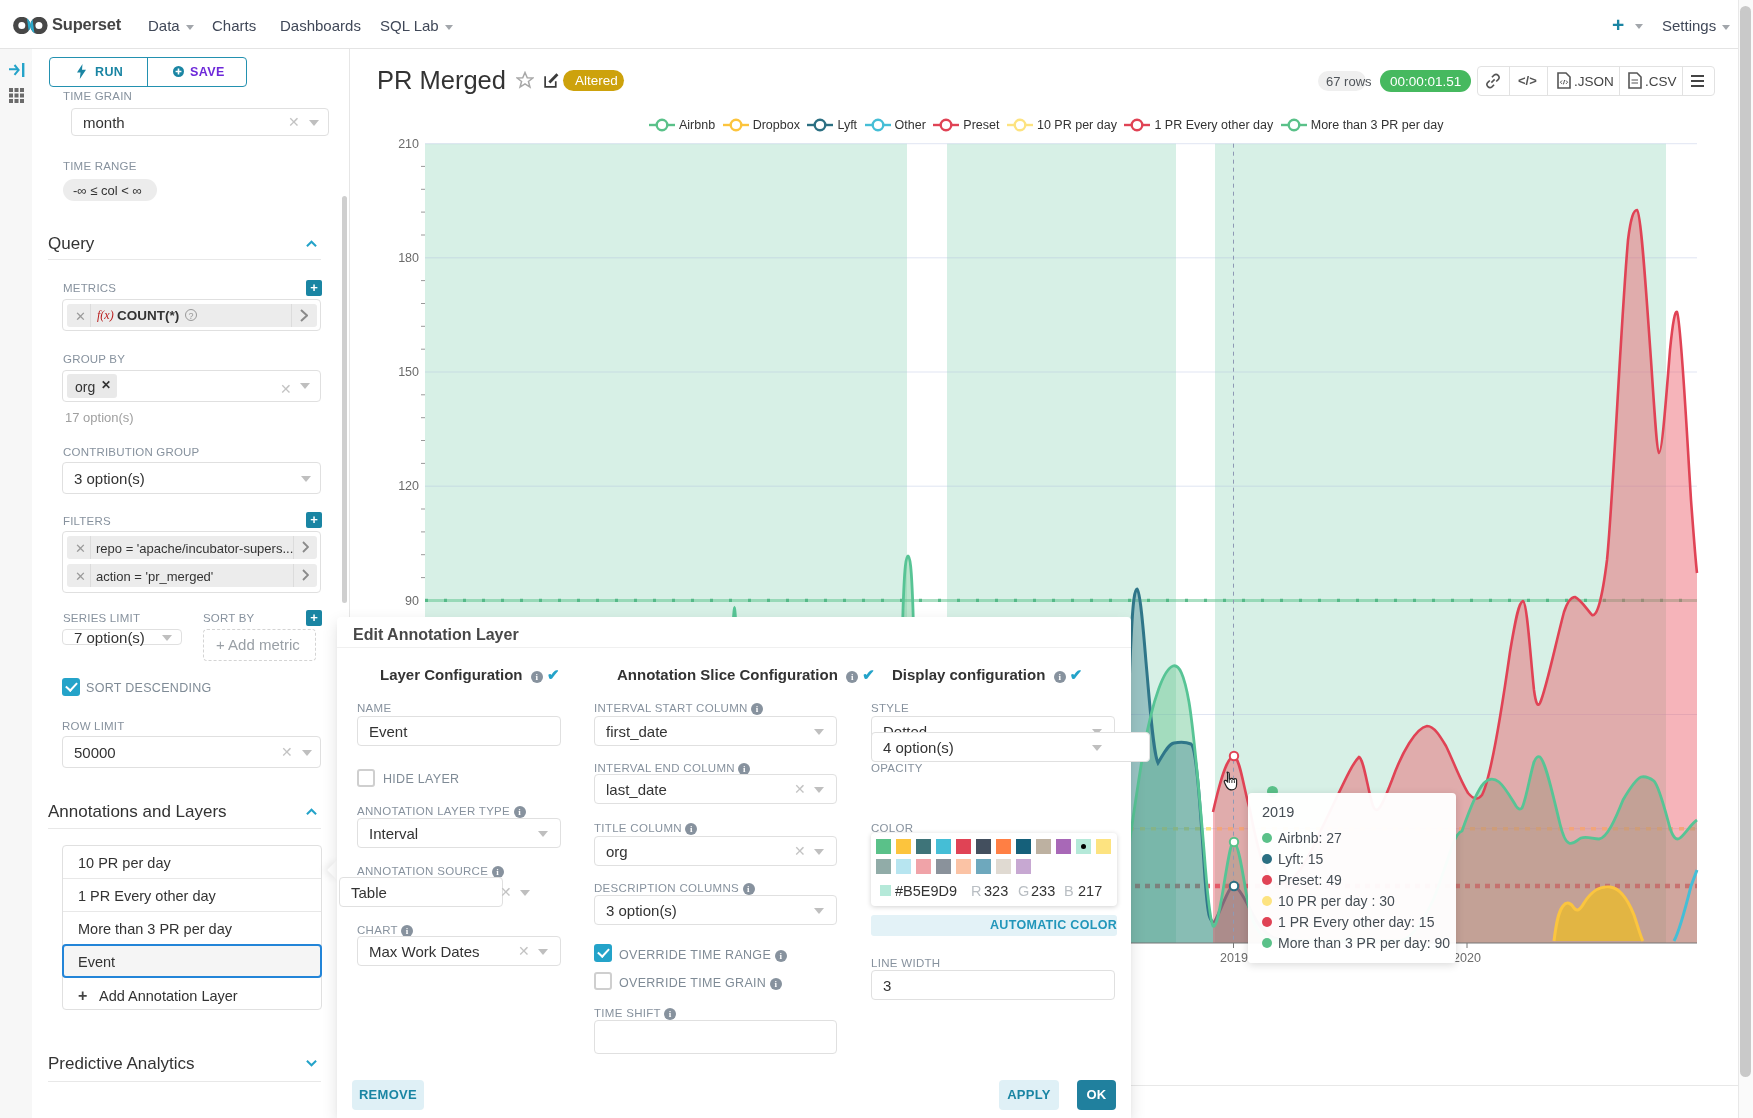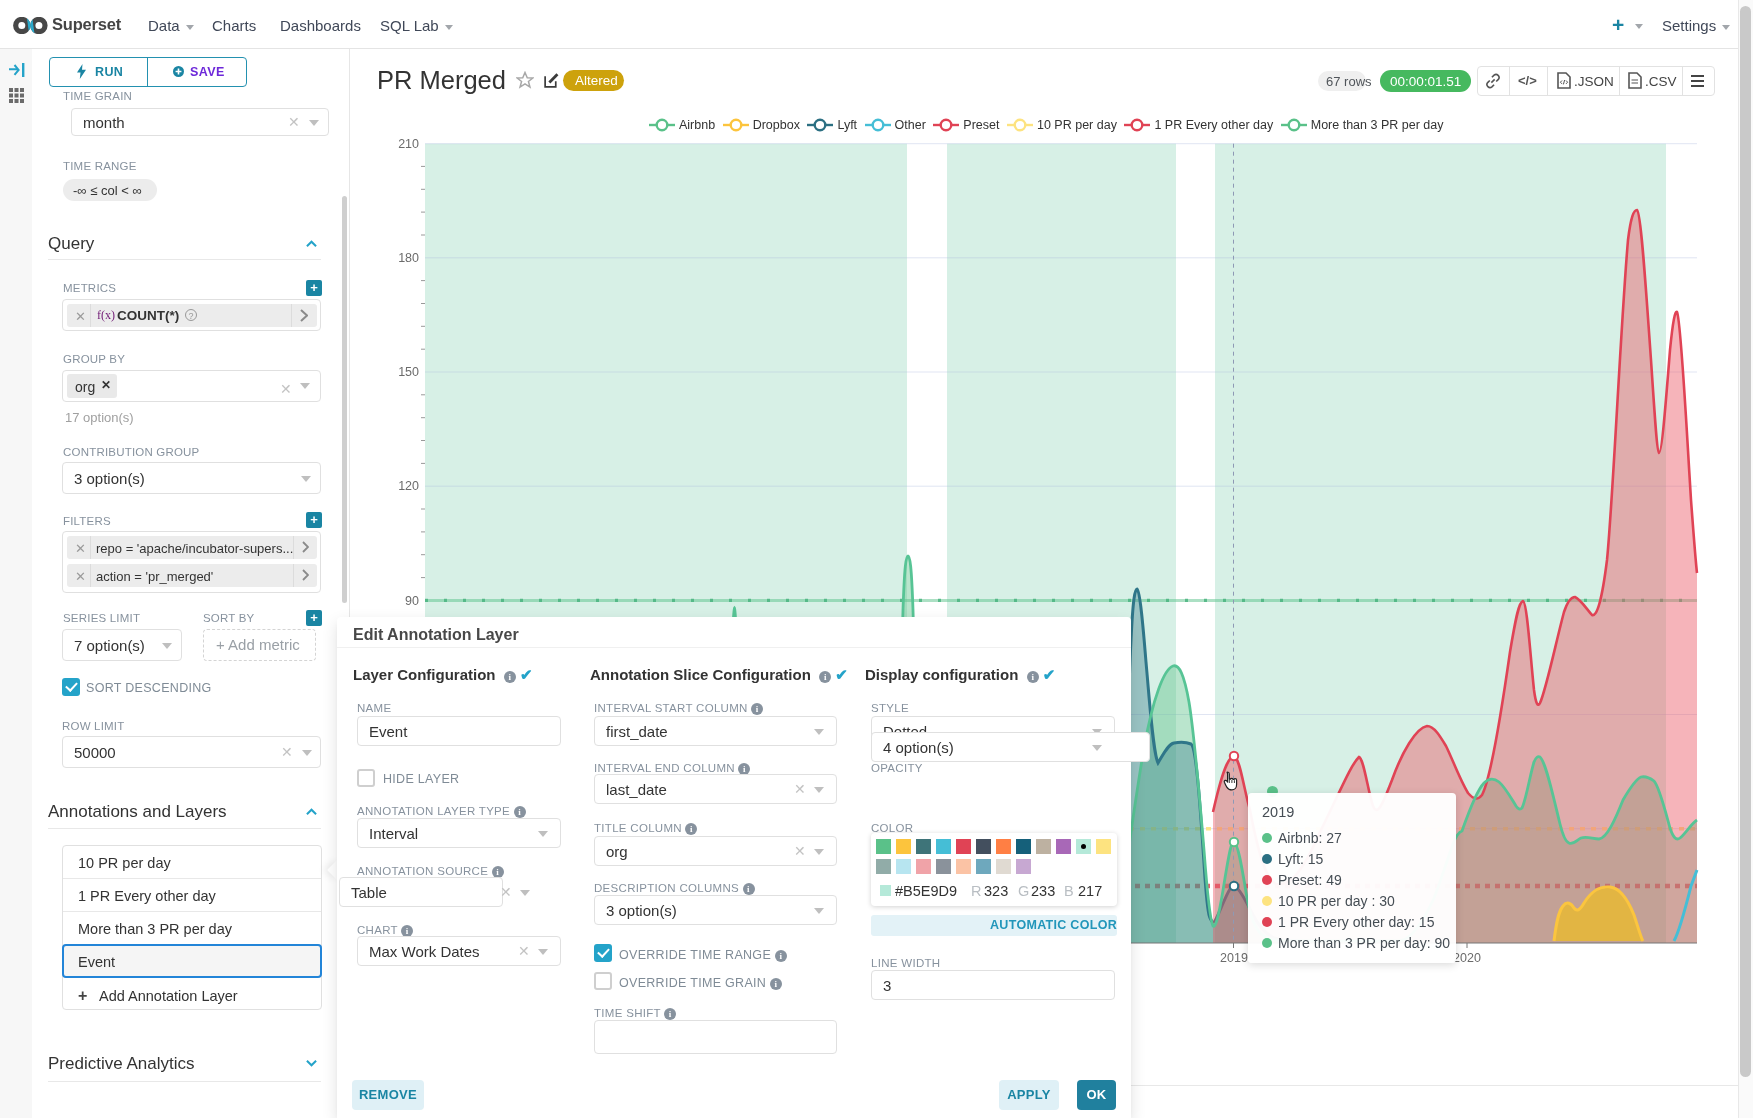--- a/index.html
+++ b/index.html
@@ -39,21 +39,21 @@
   .cklabel { position:absolute; font-size:12.5px; color:#7f8b96; letter-spacing:0.3px; }
   
   #legend { position:absolute; left:649px; top:116px; height:17px; display:flex; gap:7.5px; z-index:4;
     font-size:12.5px; color:#333; white-space:nowrap; align-items:center; }
   .leg { display:flex; align-items:center; gap:4px; }
   
   #modal { position:absolute; left:337px; top:617px; width:794px; height:501px; background:#fff;
     border-radius:4px 4px 0 0; box-shadow:0 3px 6px -4px rgba(0,0,0,.18), 0 6px 16px 0 rgba(0,0,0,.12); z-index:30; }
   #modalArrow { position:absolute; left:330px; top:863px; width:14px; height:14px; background:#fff;
     transform:rotate(45deg); box-shadow:-3px 3px 7px rgba(0,0,0,.07); z-index:29; }
-  .mhead { position:absolute; font-size:15px; font-weight:bold; color:#333; }
+  .mhead { position:absolute; font-size:15px; font-weight:bold; color:#333;margin-left:27px; }
   .mlbl { position:absolute; font-size:11.5px; color:#87929e; letter-spacing:0.3px;margin-top:7px; }
   .minput { position:absolute; border:1px solid #e0e0e0; border-radius:4px; background:#fff; height:30px; }
   .minput .txt { position:absolute; left:11px; top:50%; transform:translateY(-50%); font-size:15px; color:#333; }
   .info { display:inline-block; width:12px; height:12px; background:#87929e; border-radius:50%; color:#fff;
     font-size:9px; line-height:12px; text-align:center; font-weight:bold; font-family:"Liberation Serif",serif; }
   .tealcheck { color:#24a3c9; font-size:15px; font-weight:bold; }
   
   #tooltip { position:absolute; left:1248px; top:793px; width:208px; height:170px; background:rgba(255,255,255,0.96);
     border-radius:4px; box-shadow:0 2px 8px rgba(0,0,0,.15); z-index:26; padding:11px 14px; font-size:14px; color:#454d54; }
   .trow { display:flex; align-items:center; height:21px; }
@@ -316,21 +316,21 @@
       <path d="M1 7 L6 2 L11 7" stroke="#24a3c9" stroke-width="2.2" fill="none"></path>
     </svg>
   <div class="secline" style="left:48px;top:259px;width:273px"></div>
 
   <div class="lbl" style="left:63px;top:282px">METRICS</div>
   <div class="plusbtn" style="left:306px;top:280px">+</div>
   <div class="sel" style="left:62px;top:299px;width:259px;height:32px"></div>
   <div class="pill-gray" style="left:67px;top:304px;width:250px;height:23px"></div>
   <div class="abs" style="left:75px;top:309px;font-size:13px;color:#9a9a9a">✕</div>
   <div class="abs" style="left:90px;top:304px;width:1px;height:23px;background:#dcdcdc"></div>
-  <div class="abs" style="left:97px;top:308px;font-size:12px;color:#701a75;font-family:'Liberation Serif',serif;">f(x)</div>
+  <div class="abs" style="left:97px;top:308px;font-size:12px;color:#b91c1c;font-family:'Liberation Serif',serif;font-style:italic">f(x)</div>
   <div class="abs" style="left:117px;top:308px;font-size:13.5px;font-weight:bold;color:#333">COUNT(*)</div>
   <div class="abs" style="left:185px;top:309px;width:12px;height:12px;border:1px solid #999;border-radius:50%;color:#999;font-size:9px;line-height:12px;text-align:center">?</div>
   <div class="abs" style="left:291px;top:304px;width:1px;height:23px;background:#dcdcdc"></div>
   <svg class="abs" style="left:300px;top:309px" width="8" height="13" viewBox="0 0 8 13">
       <path d="M1 1 L7 6.5 L1 12" stroke="#8a8a8a" stroke-width="2" fill="none"></path>
     </svg>
 
   <div class="lbl" style="left:63px;top:353px">GROUP BY</div>
   <div class="sel" style="left:62px;top:370px;width:259px;height:32px"></div>
   <div class="pill-gray" style="left:67px;top:374px;width:50px;height:24px;background:#e9e9e9"></div>
@@ -362,21 +362,21 @@
   <div class="abs" style="left:90px;top:564px;width:1px;height:23px;background:#dcdcdc"></div>
   <div class="abs" style="left:96px;top:569px;font-size:13px;color:#333">action = 'pr_merged'</div>
   <div class="abs" style="left:293px;top:564px;width:1px;height:23px;background:#dcdcdc"></div>
   <svg class="abs" style="left:302px;top:569px" width="7" height="12" viewBox="0 0 7 12">
       <path d="M1 1 L6 6 L1 11" stroke="#8a8a8a" stroke-width="1.8" fill="none"></path>
     </svg>
 
   <div class="lbl" style="left:63px;top:612px">SERIES LIMIT</div>
   <div class="lbl" style="left:203px;top:612px">SORT BY</div>
   <div class="plusbtn" style="left:306px;top:610px">+</div>
-  <div class="sel" style="left:62px;top:629px;width:120px;height:32px">
+  <div class="sel" style="left:62px;top:629px;width:120px;height:16px">
     <span class="txt">7 option(s)</span>
     <span class="dcaret" style="left:99px"></span>
   </div>
   <div class="abs" style="left:203px;top:629px;width:113px;height:32px;border:1px dashed #d4d4d4;border-radius:4px"></div>
   <div class="abs" style="left:216px;top:636px;font-size:15px;color:#9aa0a6">+ Add metric</div>
 
   <div class="checkbox on" style="left:62px;top:678px"></div>
   <div class="cklabel" style="left:86px;top:681px">SORT DESCENDING</div>
 
   <div class="lbl" style="left:62px;top:720px">ROW LIMIT</div>

